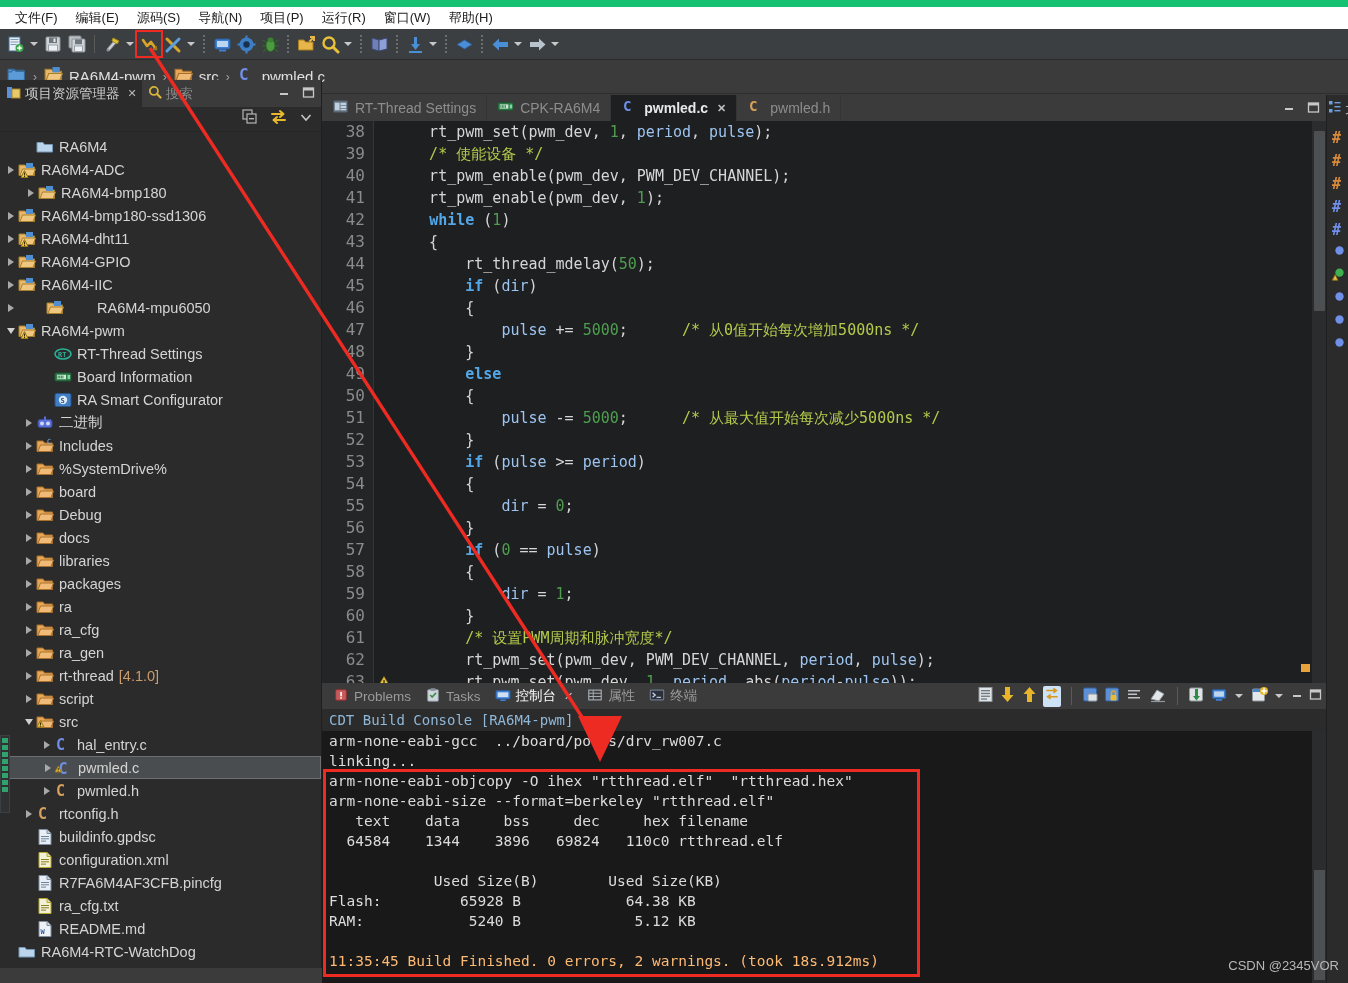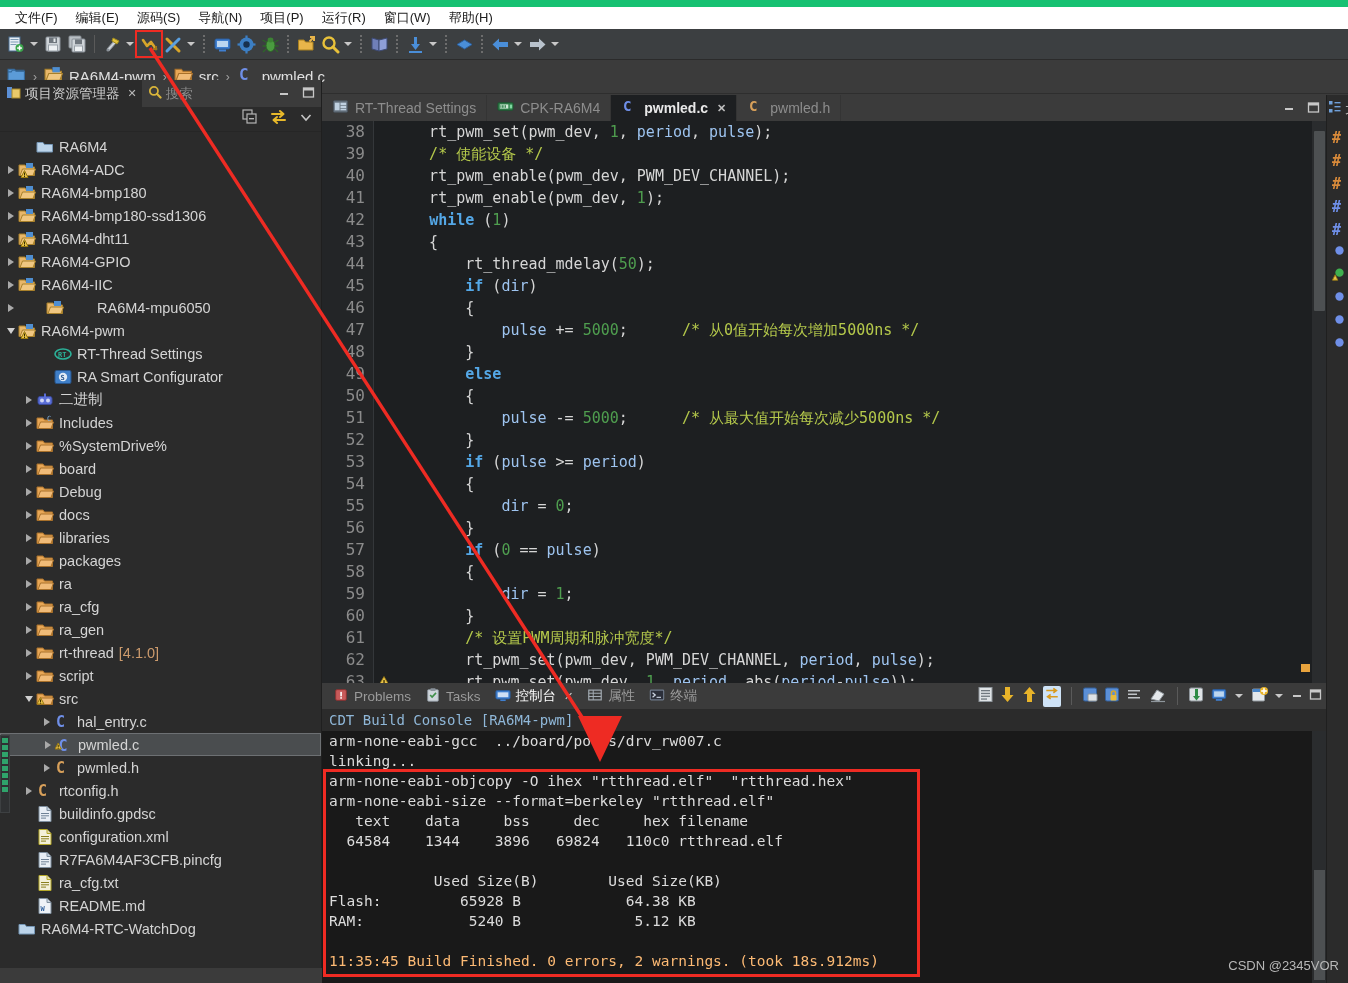--- a/index.html
+++ b/index.html
@@ -620,21 +620,21 @@
               <path d="M1 4 L7 4 L8.5 6 L16.5 6 L16.5 14.5 L1 14.5 Z" fill="#e8b76a" stroke="#a8802a"></path>
               <path d="M2 14.5 L4.5 8 L17.5 8 L15 14.5 Z" fill="#f0c781" stroke="#a8802a"></path>
               <rect x="8" y="2" width="7" height="5" fill="#4f8ed0"></rect>
               <path d="M3 16.5 L6.5 9.5 L10 16.5 Z" fill="#e8c24a" stroke="#9a7a10"></path>
               <rect x="6" y="11.5" width="1" height="3" fill="#3a2e00"></rect>
               <rect x="6" y="15" width="1" height="1" fill="#3a2e00"></rect>
             </svg>
           </span>
           <span class="rlabel">RA6M4-ADC</span>
         </div>
-        <div class="row" style="padding-left: 4px;">
+        <div class="row" style="padding-left: 4px; margin-left: 20px;">
           <span class="twisty collapsed"></span>
           <span class="ticon">
             <svg width="18" height="18" viewBox="0 0 18 18">
               <path d="M1 4 L7 4 L8.5 6 L16.5 6 L16.5 14.5 L1 14.5 Z" fill="#e8b76a" stroke="#a8802a"></path>
               <path d="M2 14.5 L4.5 8 L17.5 8 L15 14.5 Z" fill="#f0c781" stroke="#a8802a"></path>
               <rect x="8" y="2" width="7" height="5" fill="#4f8ed0"></rect>
             </svg>
           </span>
           <span class="rlabel">RA6M4-bmp180</span>
         </div>
@@ -712,20 +712,35 @@
         </div>
         <div class="row" style="padding-left: 40px;">
           <span class="twisty "></span>
           <span class="ticon">
             <svg width="18" height="18" viewBox="0 0 18 18">
               <ellipse cx="9" cy="9" rx="8" ry="5" fill="none" stroke="#2bb39a" stroke-width="1.6"></ellipse>
               <text x="4" y="12" font-size="7" fill="#2bb39a" font-family="monospace" font-weight="bold">RT</text>
             </svg>
           </span>
           <span class="rlabel">RT-Thread Settings</span>
+        </div>
+        <div class="row" style="padding-left: 40px;">
+          <span class="twisty "></span>
+          <span class="ticon">
+            <svg width="18" height="18" viewBox="0 0 18 18">
+              <rect x="1" y="5" width="16" height="8" rx="1" fill="#2f7f4a" stroke="#1d5530"></rect>
+              <rect x="3" y="6.8" width="9" height="4.4" fill="#cfe8d5"></rect>
+              <rect x="3.6" y="7.6" width="1" height="2.8" fill="#2f7f4a"></rect>
+              <rect x="5.2" y="7.6" width="1" height="2.8" fill="#2f7f4a"></rect>
+              <rect x="6.8" y="7.6" width="1" height="2.8" fill="#2f7f4a"></rect>
+              <rect x="8.4" y="7.6" width="1" height="2.8" fill="#2f7f4a"></rect>
+              <rect x="13.5" y="7" width="2.6" height="4" fill="#7fd8a0"></rect>
+            </svg>
+          </span>
+          <span class="rlabel">Board Information</span>
         </div>
         <div class="row" style="padding-left: 40px;">
           <span class="twisty "></span>
           <span class="ticon">
             <svg width="18" height="18" viewBox="0 0 18 18">
               <rect x="1" y="2.5" width="16" height="13" rx="1.5" fill="#3f7fc8" stroke="#27558c"></rect>
               <circle cx="9" cy="9" r="4.2" fill="#dfeaf5"></circle>
               <text x="6.6" y="11.6" font-size="7" fill="#27558c" font-family="monospace" font-weight="bold">S</text>
             </svg>
           </span>

